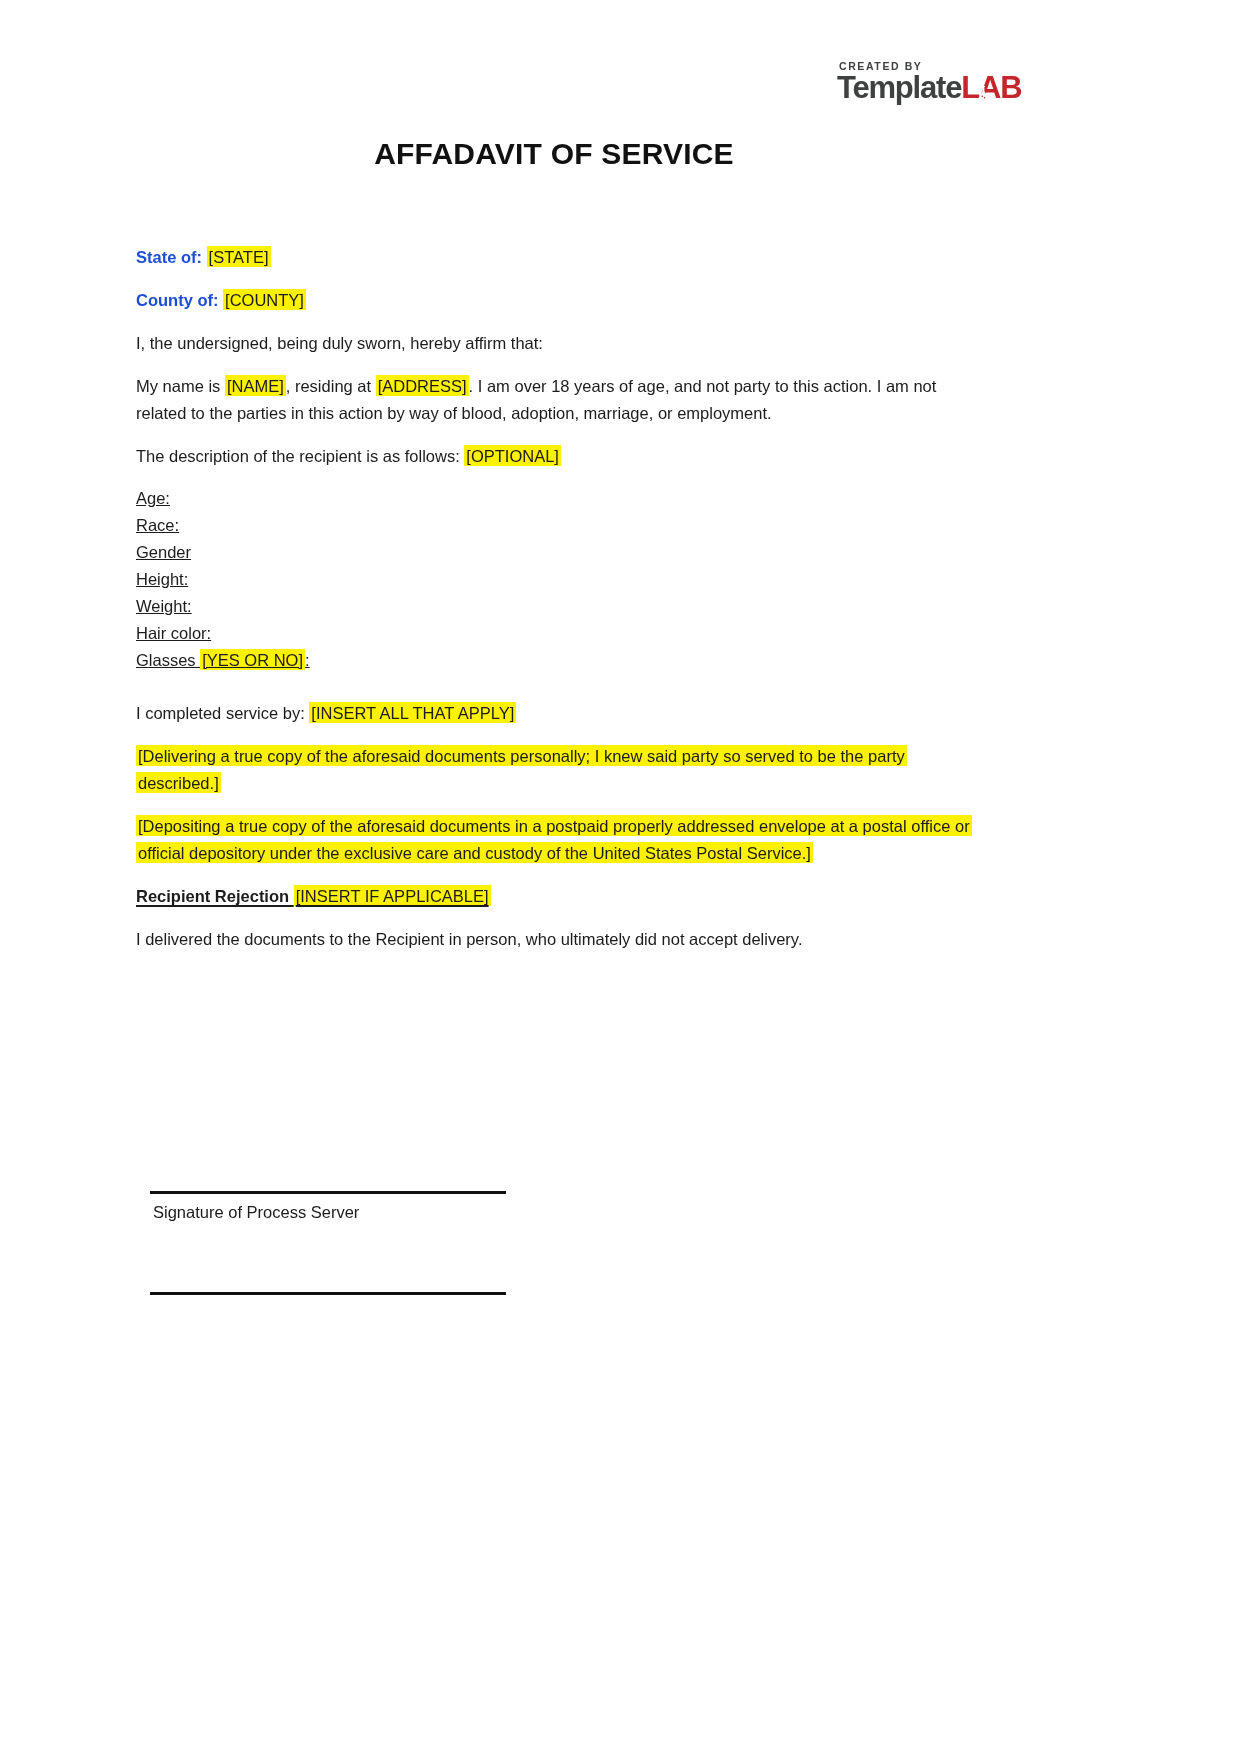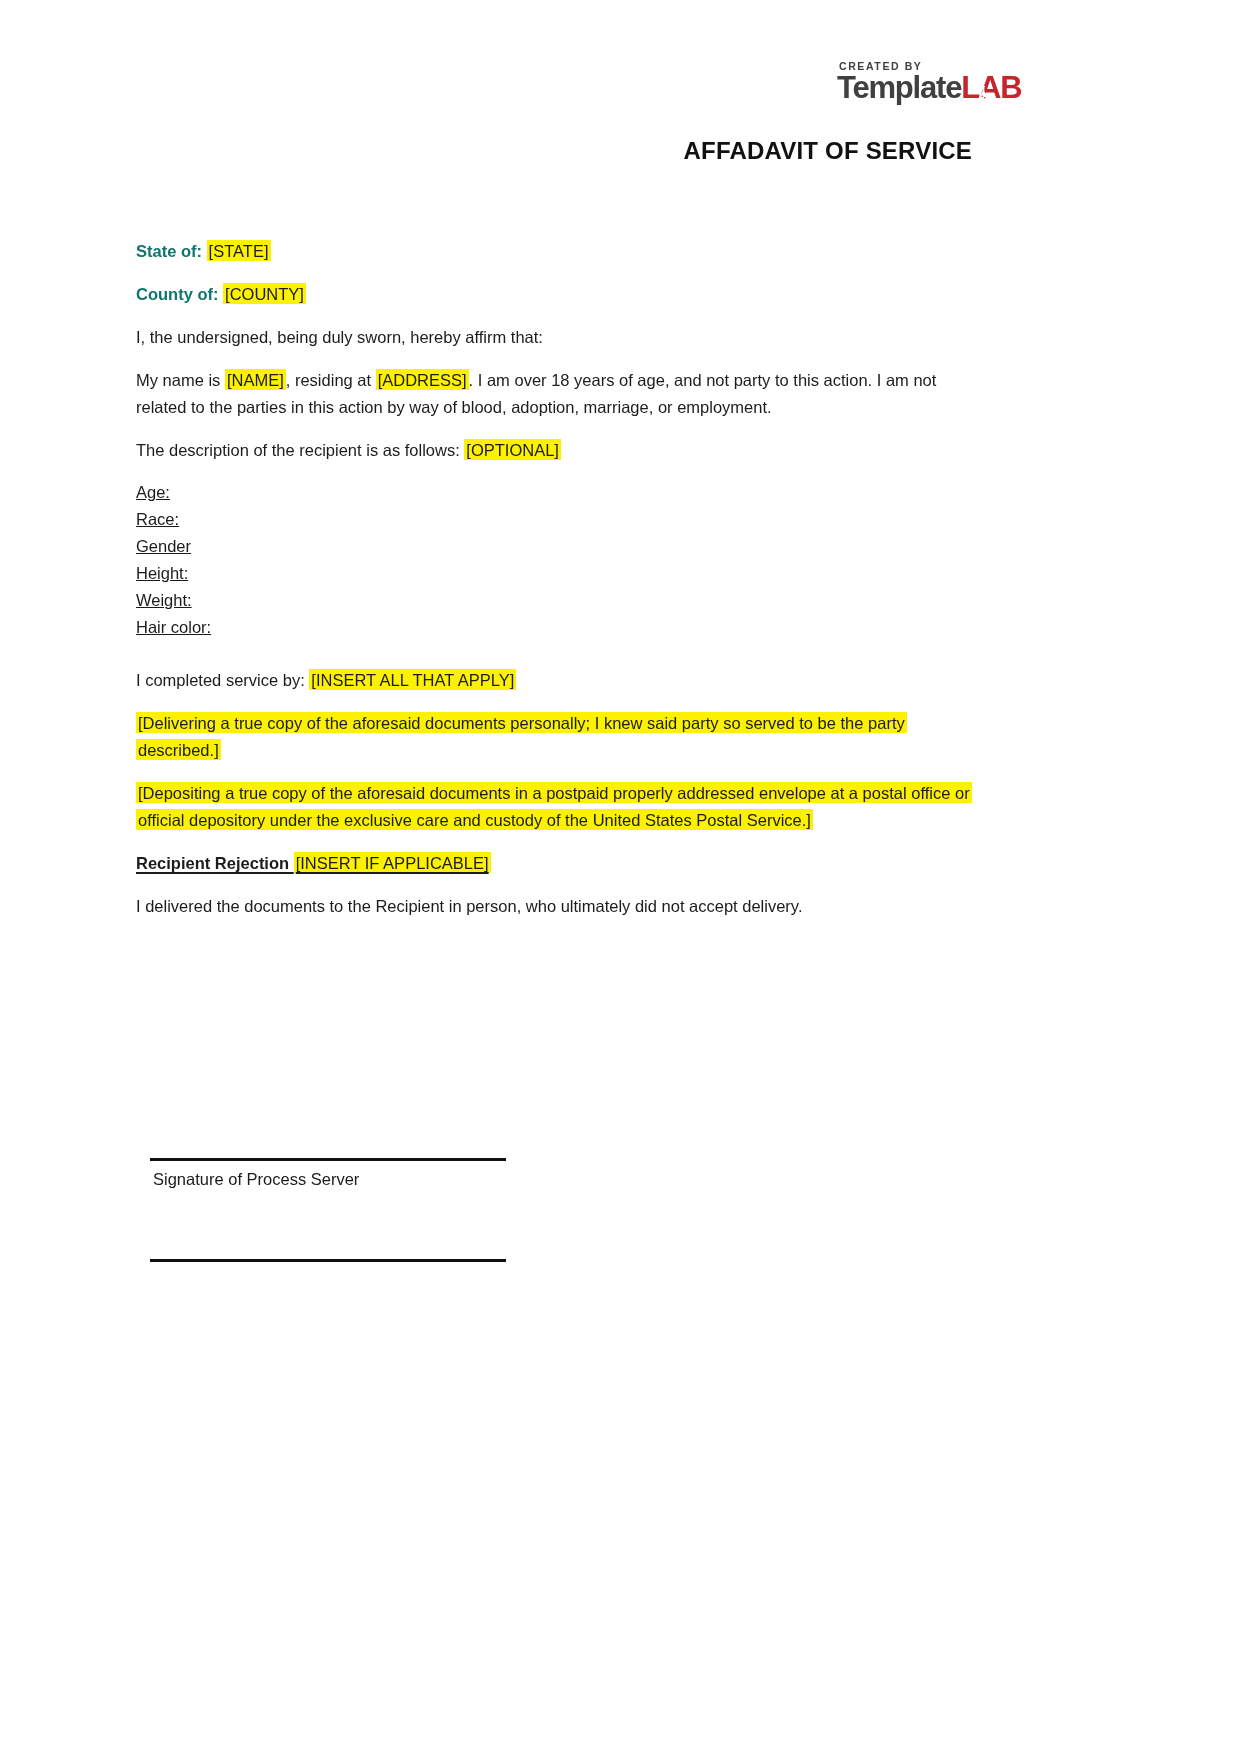--- a/index.html
+++ b/index.html
@@ -17,29 +17,29 @@
     font-size:10.5px;font-weight:bold;letter-spacing:1.6px;
     color:var(--logo-gray,#3f4040);margin-left:2px;
   }
   .logo .brand{font-size:31px;font-weight:bold;letter-spacing:-1.2px;line-height:1.05;white-space:nowrap;}
   .logo .brand .part1{color:var(--logo-gray,#3f4040);}
   .logo .brand .part2{color:var(--logo-red,#c5262c);position:relative;display:inline-block;}
   .logo .flask{position:absolute;left:17px;bottom:4px;width:11px;height:15px;pointer-events:none;}
 
   
   .doc-title{
-    margin:137px 0 0 136px;width:836px;text-align:right;
-    font-size:24px;font-weight:bold;color:var(--title,#111111);
+    margin:137px 0 0 136px;width:836px;text-align:center;
+    font-size:30px;font-weight:bold;color:var(--title,#111111);
     letter-spacing:0.2px;
   }
 
   
   .content{margin-left:136px;width:840px;font-size:16.5px;line-height:27px;}
   .para{margin:0;}
-  b.lbl{font-weight:bold;color:#0f766e;}
+  b.lbl{font-weight:bold;color:#1d4ed8;}
   .hl{
     background:var(--hl,#fdf102);
     padding:2px 2px 1px 2px;
     box-decoration-break:clone;-webkit-box-decoration-break:clone;
   }
   .mt-first{margin-top:73px;}
   .mt{margin-top:16px;}
   .mt-big{margin-top:26px;}
 
   .desc-list{margin-top:15px;text-decoration:underline;}
@@ -93,20 +93,21 @@
 
     <p class="para mt"><span>The description of the recipient is as follows: </span><span class="hl">[OPTIONAL]</span></p>
 
     <div class="desc-list">
       <div>Age:</div>
       <div>Race:</div>
       <div>Gender</div>
       <div>Height:</div>
       <div>Weight:</div>
       <div>Hair color:</div>
+      <div><span>Glasses </span><span class="hl">[YES OR NO]</span><span>:</span></div>
     </div>
 
     <p class="para mt-big"><span>I completed service by: </span><span class="hl">[INSERT ALL THAT APPLY]</span></p>
 
     <p class="para mt"><span class="hl">[Delivering a true copy of the aforesaid documents personally; I knew said party so served to be the party described.]</span></p>
 
     <p class="para mt"><span class="hl">[Depositing a true copy of the aforesaid documents in a postpaid properly addressed envelope at a postal office or official depository under the exclusive care and custody of the United States Postal Service.]</span></p>
 
     <p class="para mt rej-head"><span class="rej-underline"><b>Recipient Rejection </b><span class="hl">[INSERT IF APPLICABLE]</span></span></p>
 

